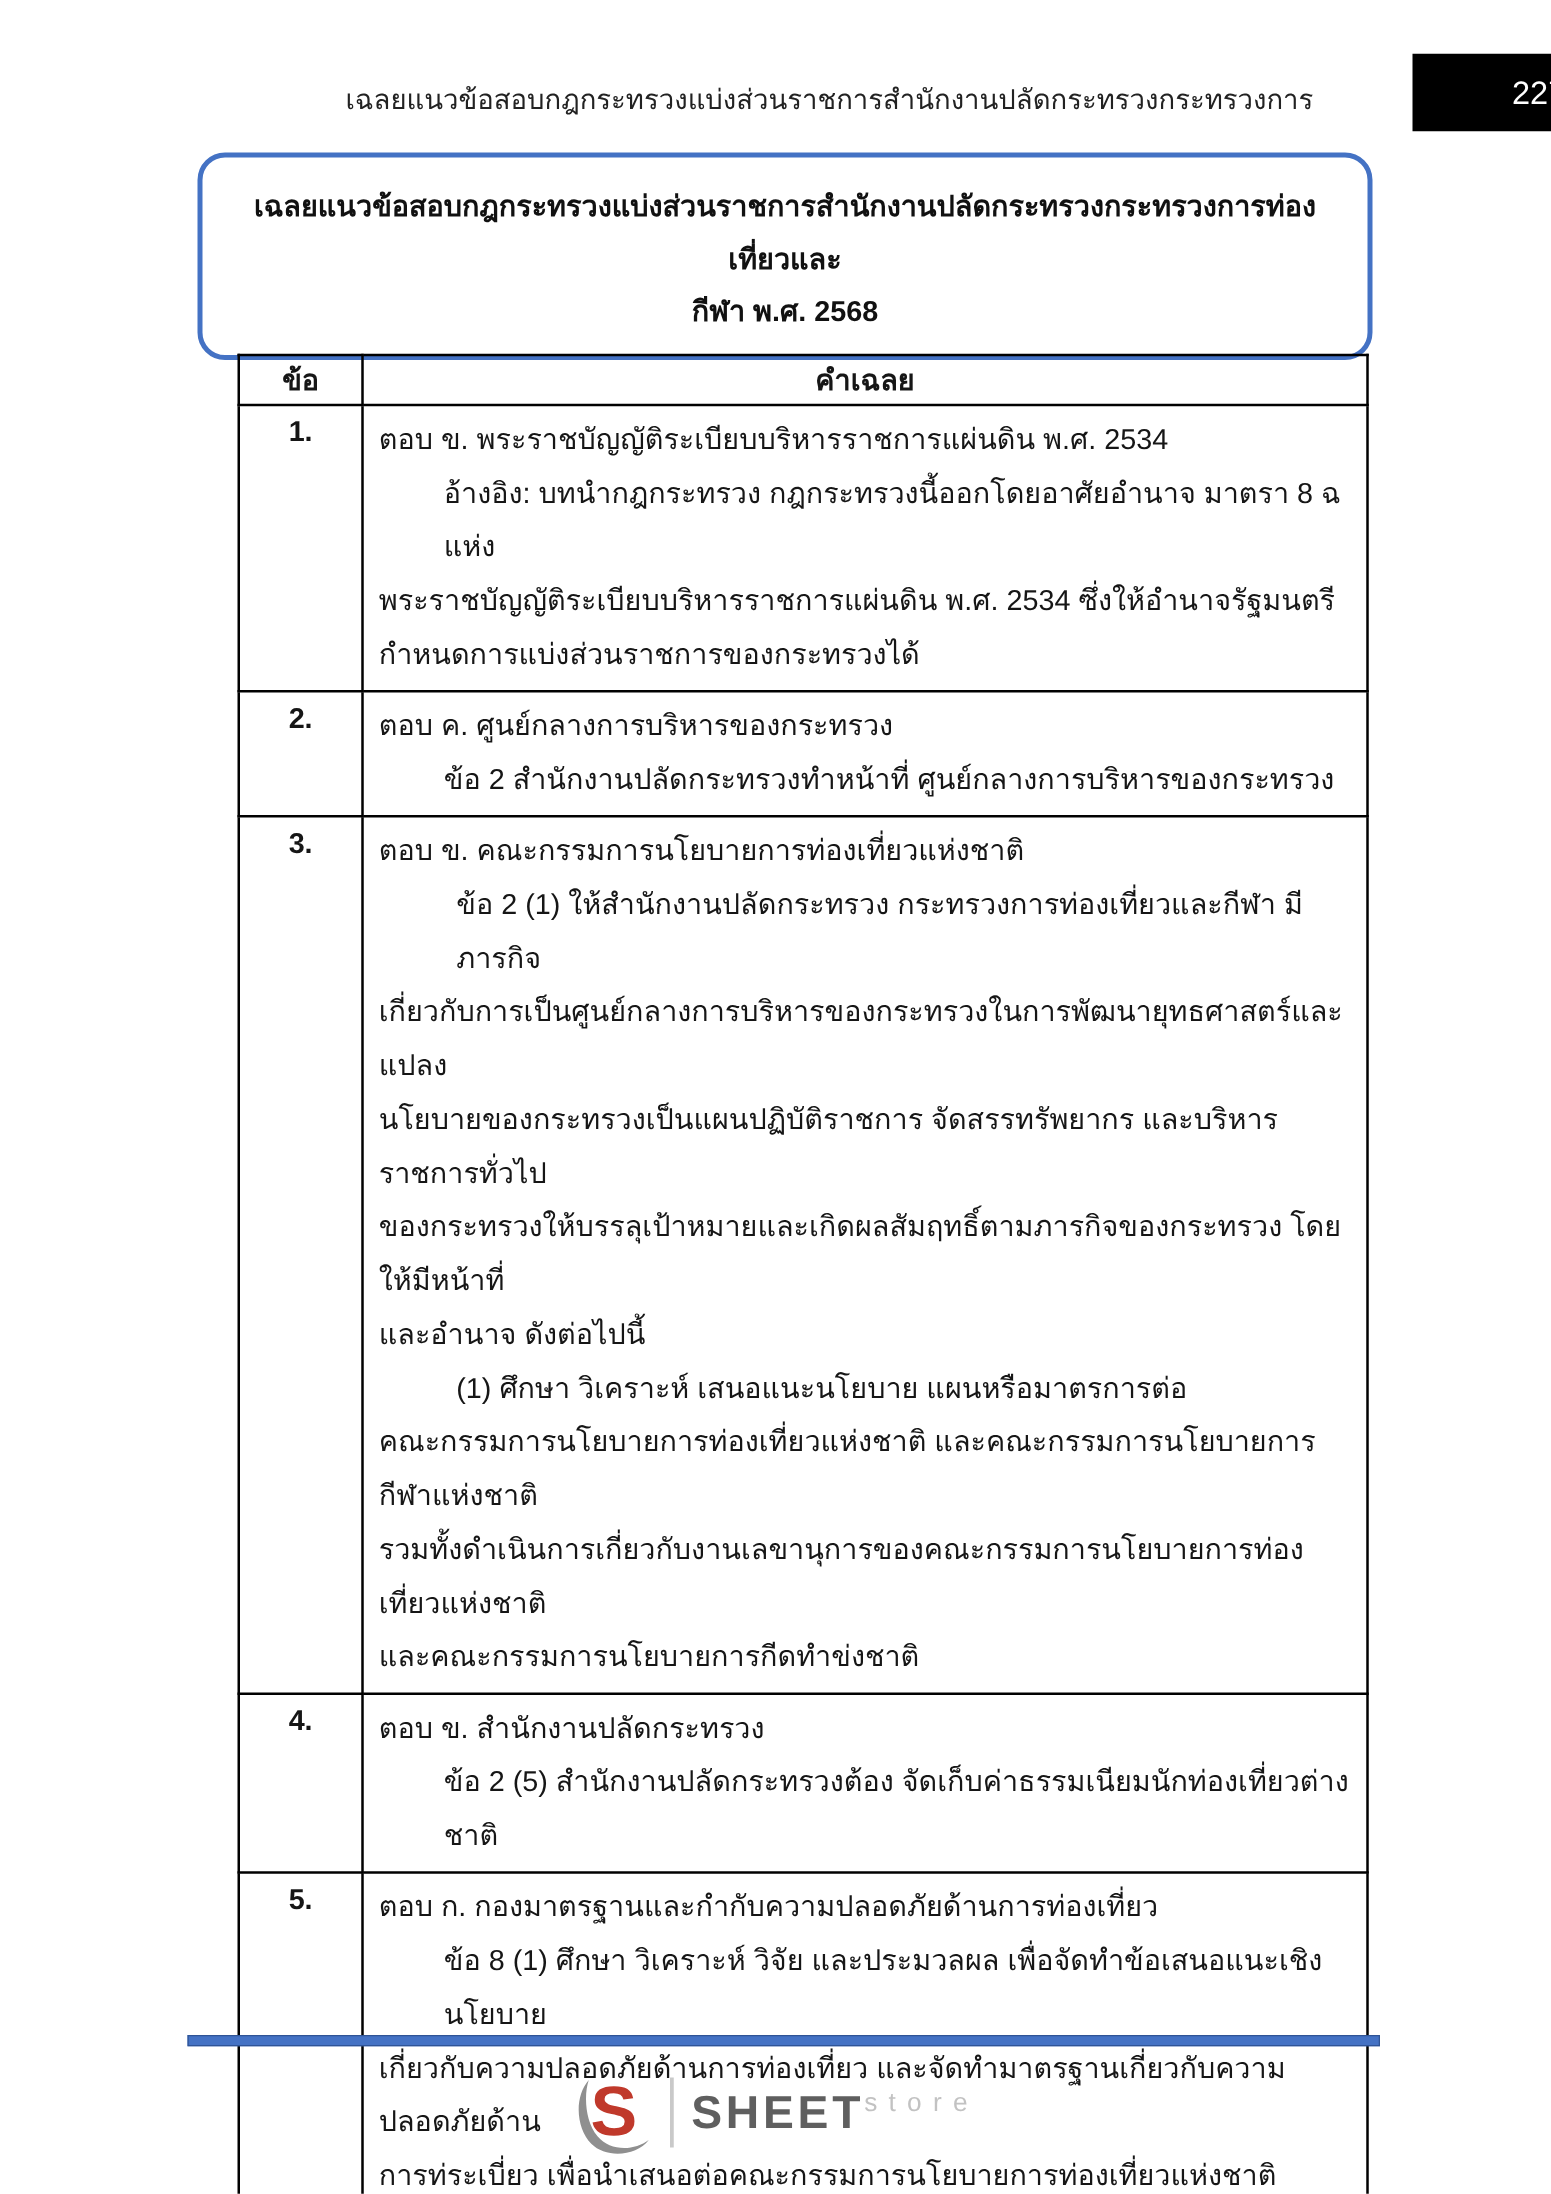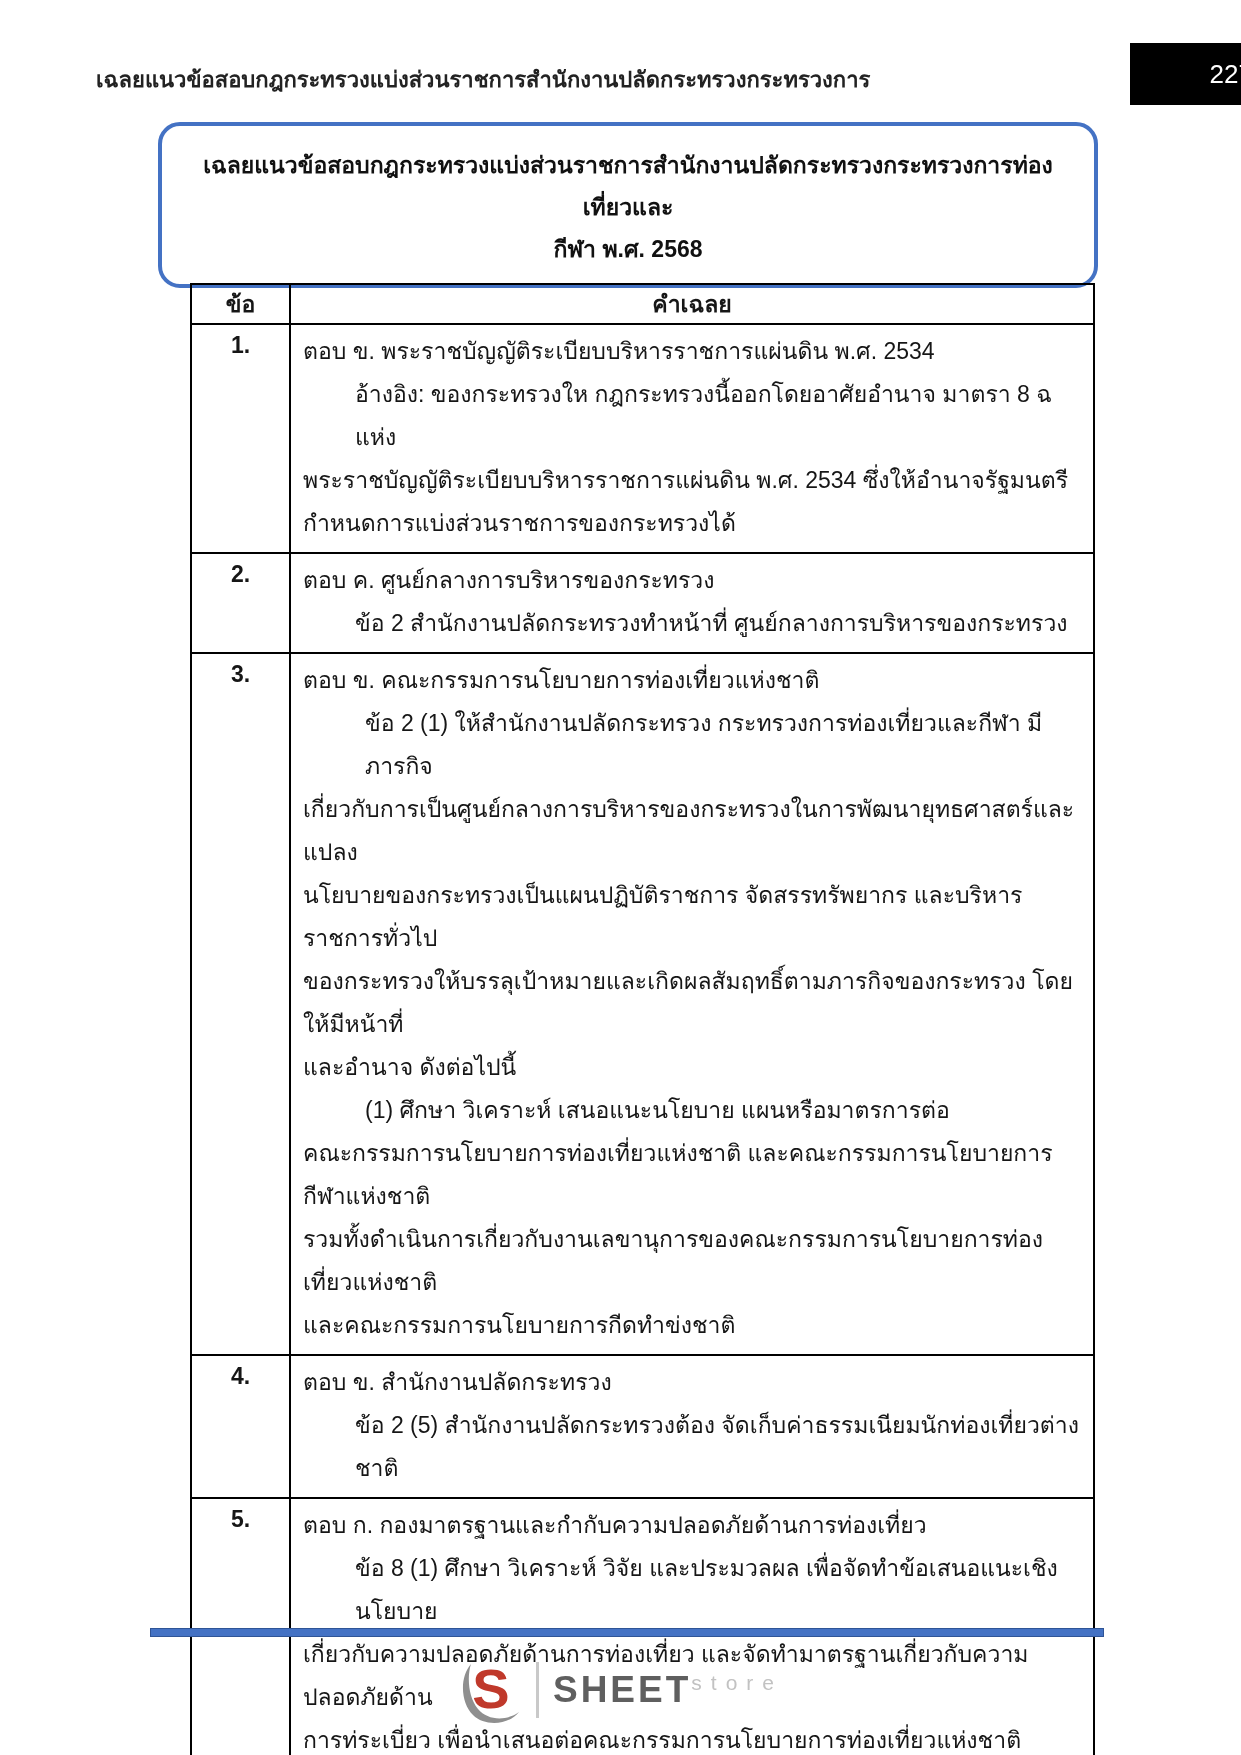--- a/index.html
+++ b/index.html
@@ -4,21 +4,21 @@
 <style>
   html,body{margin:0;padding:0;}
   body{
     width:1241px;height:1755px;position:relative;background:#ffffff;
     font-family:"Liberation Sans","DejaVu Sans",sans-serif;color:#161616;
     overflow:hidden;
   }
   
   .running-header{
     position:absolute;top:62px;left:96px;right:10px;
-    font-size:22px;color:#222;font-weight:bold;
+    text-align:center;font-size:22px;color:#222;
   }
   .page-num-box{
     position:absolute;top:43px;left:1130px;width:145px;height:62px;
     background:#000;color:#fff;font-size:26px;
     display:flex;align-items:center;justify-content:flex-end;
     padding-right:22px;box-sizing:border-box;
   }
   
   .title-box{
     position:absolute;top:122px;left:158px;width:940px;box-sizing:border-box;
@@ -92,21 +92,21 @@
     <tr>
       <th>ข้อ</th>
       <th>คำเฉลย</th>
     </tr>
   </thead>
   <tbody>
       <tr>
         <td class="num">1.</td>
         <td class="ans">
           <div class="line indent0"><span class="b">ตอบ ข. พระราชบัญญัติระเบียบบริหารราชการแผ่นดิน พ.ศ. 2534</span></div>
-          <div class="line indent1"><span class="b">อ้างอิง: ของกระทรวงให</span><span> กฎกระทรวงนี้ออกโดยอาศัยอำนาจ มาตรา 8 ฉ แห่ง</span></div>
+          <div class="line indent1"><span class="b">อ้างอิง: บทนำกฎกระทรวง</span><span> กฎกระทรวงนี้ออกโดยอาศัยอำนาจ มาตรา 8 ฉ แห่ง</span></div>
           <div class="line indent0"><span>พระราชบัญญัติระเบียบบริหารราชการแผ่นดิน พ.ศ. 2534 ซึ่งให้อำนาจรัฐมนตรี</span></div>
           <div class="line indent0"><span>กำหนดการแบ่งส่วนราชการของกระทรวงได้</span></div>
         </td>
       </tr>
       <tr>
         <td class="num">2.</td>
         <td class="ans">
           <div class="line indent0"><span class="b">ตอบ ค. ศูนย์กลางการบริหารของกระทรวง</span></div>
           <div class="line indent1"><span class="b">ข้อ 2</span><span> สำนักงานปลัดกระทรวงทำหน้าที่ ศูนย์กลางการบริหารของกระทรวง</span></div>
         </td>

